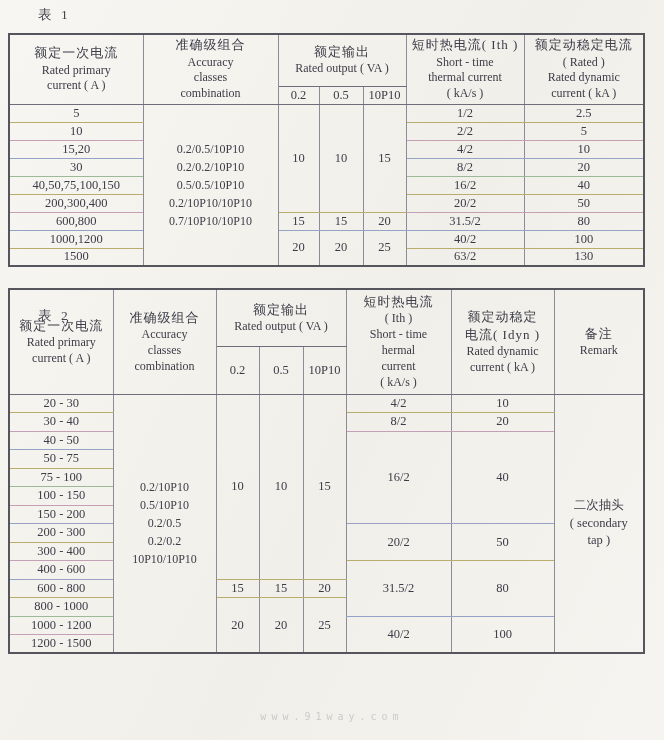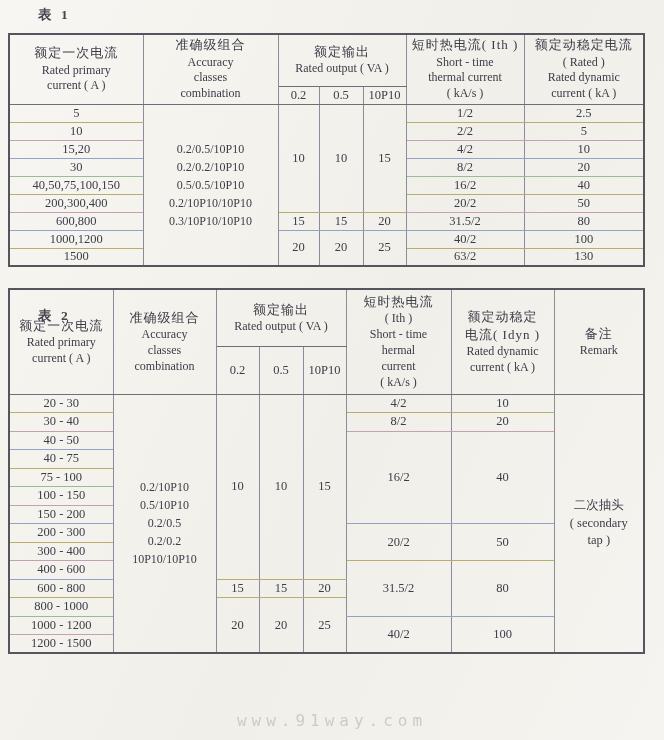--- a/index.html
+++ b/index.html
@@ -2,21 +2,21 @@
 <html><head>
 <meta charset="utf-8">
 <style>
   html,body{margin:0;padding:0;background:#e8e6e1;}
   .page{
     position:relative;width:664px;height:740px;overflow:hidden;
     background:linear-gradient(115deg,#f7f6f2 0%,#f1efe9 55%,#f5f4f0 100%);
     font-family:"Liberation Serif","DejaVu Serif",serif;
     color:#3c3c48;
   }
-  .tbl-label{position:absolute;left:38px;font-size:13.5px;letter-spacing:3px;color:#45454e;font-weight:bold;}
+  .tbl-label{position:absolute;left:38px;font-size:13.5px;letter-spacing:3px;color:#45454e;}
   #label-t1{top:6px;}
   #label-t2{top:268px;margin-top:39px;}
   table.tbl{position:absolute;left:8px;border-collapse:collapse;table-layout:fixed;
     border:2px solid #55555e;}
   #t1{top:33px;width:635px;}
   #t2{top:288px;width:635px;}
   .tbl td{border:1px solid #8b8b99;text-align:center;vertical-align:middle;
     font-size:12.5px;padding:0 2px;overflow:hidden;color:#3c3c48;}
   .zh{font-size:13px;letter-spacing:1px;line-height:1.4;}
   .en{font-size:12px;line-height:1.32;}
@@ -32,21 +32,21 @@
   tr.sub td{font-size:12.5px;}
   
   tr.cy td{border-bottom-color:#b8ad6a;}
   tr.cp td{border-bottom-color:#c49fb6;}
   tr.cb td{border-bottom-color:#95a2c6;}
   tr.cg td{border-bottom-color:#9cb998;}
   tr.hdr td,tr.sub td{border-bottom-color:#6e6e7a;}
   .watermark{
     position:absolute;top:711px;left:50%;transform:translateX(-50%);
     font-family:"DejaVu Sans Mono","Liberation Mono",monospace;
-    font-size:16px;letter-spacing:5px;color:#cbcbcb;white-space:nowrap;
+    font-size:10px;letter-spacing:5px;color:#cbcbcb;white-space:nowrap;
   }
 </style>
 </head>
 <body>
 
 <div class="page">
 
   <div class="tbl-label" id="label-t1">表 1</div>
 
   <table class="tbl" id="t1">
@@ -95,21 +95,21 @@
         <td>10P10</td>
       </tr>
 
       <tr class="data cy">
         <td>5</td>
         <td rowspan="9" class="acc">
           <div>0.2/0.5/10P10</div>
           <div>0.2/0.2/10P10</div>
           <div>0.5/0.5/10P10</div>
           <div>0.2/10P10/10P10</div>
-          <div>0.3/10P10/10P10</div>
+          <div>0.7/10P10/10P10</div>
         </td>
         <td rowspan="6">10</td>
         <td rowspan="6">10</td>
         <td rowspan="6">15</td>
         <td>1/2</td>
         <td>2.5</td>
       </tr>
       <tr class="data cp">
         <td>10</td>
         <td>2/2</td>
@@ -238,21 +238,21 @@
         <td>30 - 40</td>
         <td>8/2</td>
         <td>20</td>
       </tr>
       <tr class="data cb">
         <td>40 - 50</td>
         <td rowspan="5">16/2</td>
         <td rowspan="5">40</td>
       </tr>
       <tr class="data cy">
-        <td>40 - 75</td>
+        <td>50 - 75</td>
       </tr>
       <tr class="data cg">
         <td>75 - 100</td>
       </tr>
       <tr class="data cp">
         <td>100 - 150</td>
       </tr>
       <tr class="data cb">
         <td>150 - 200</td>
       </tr>

